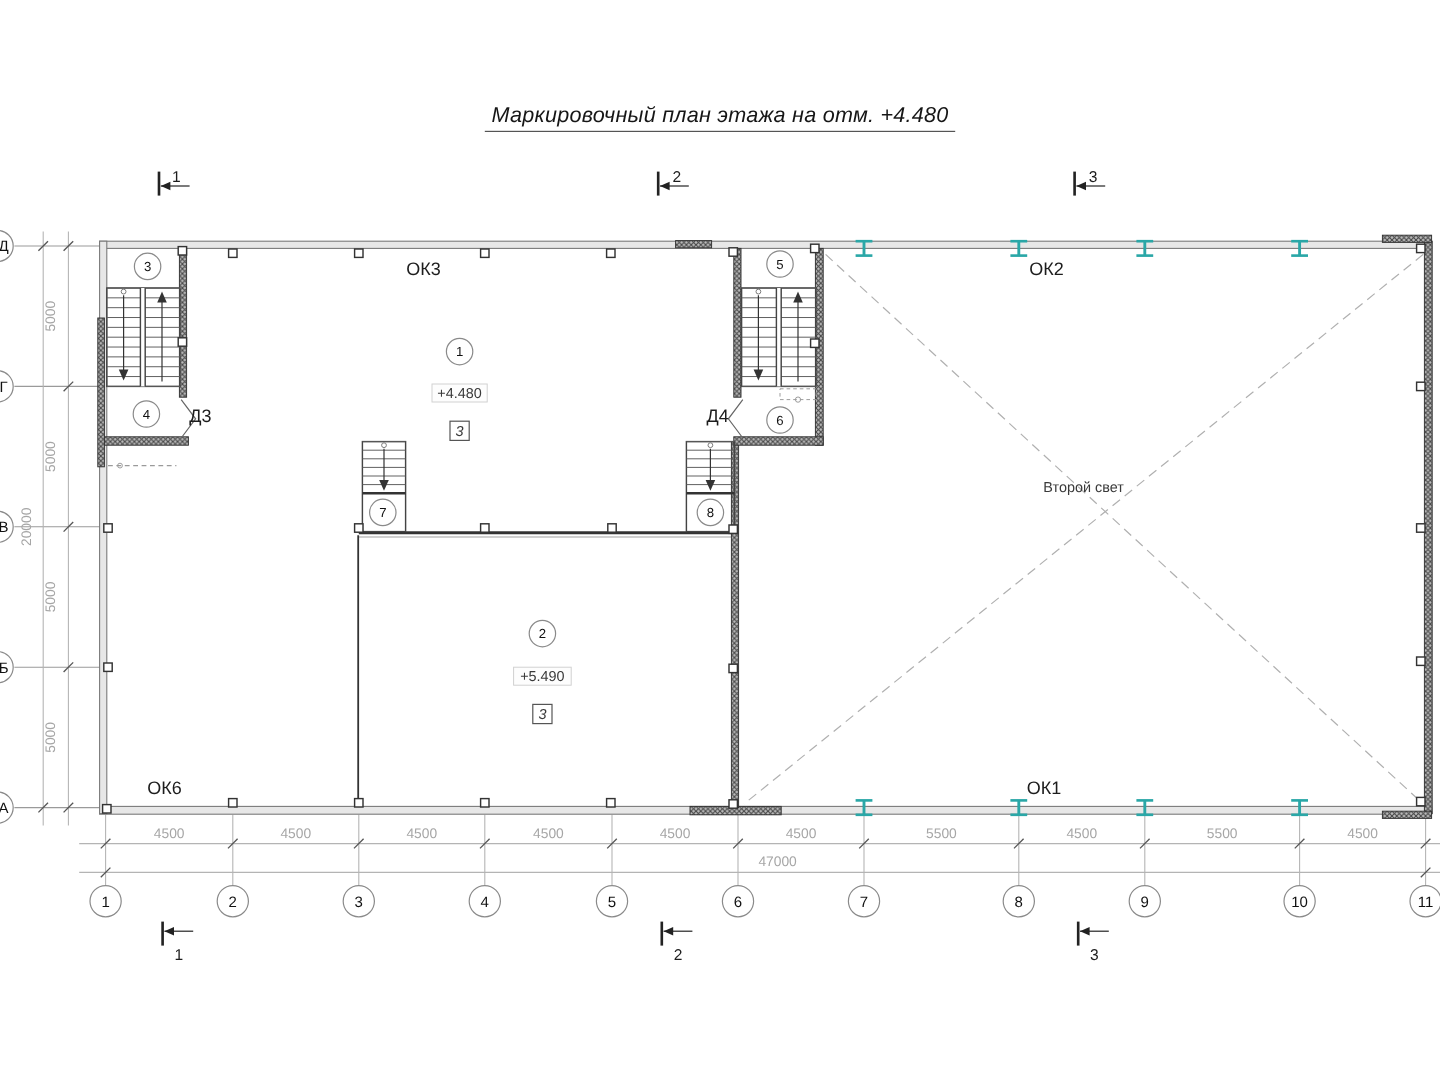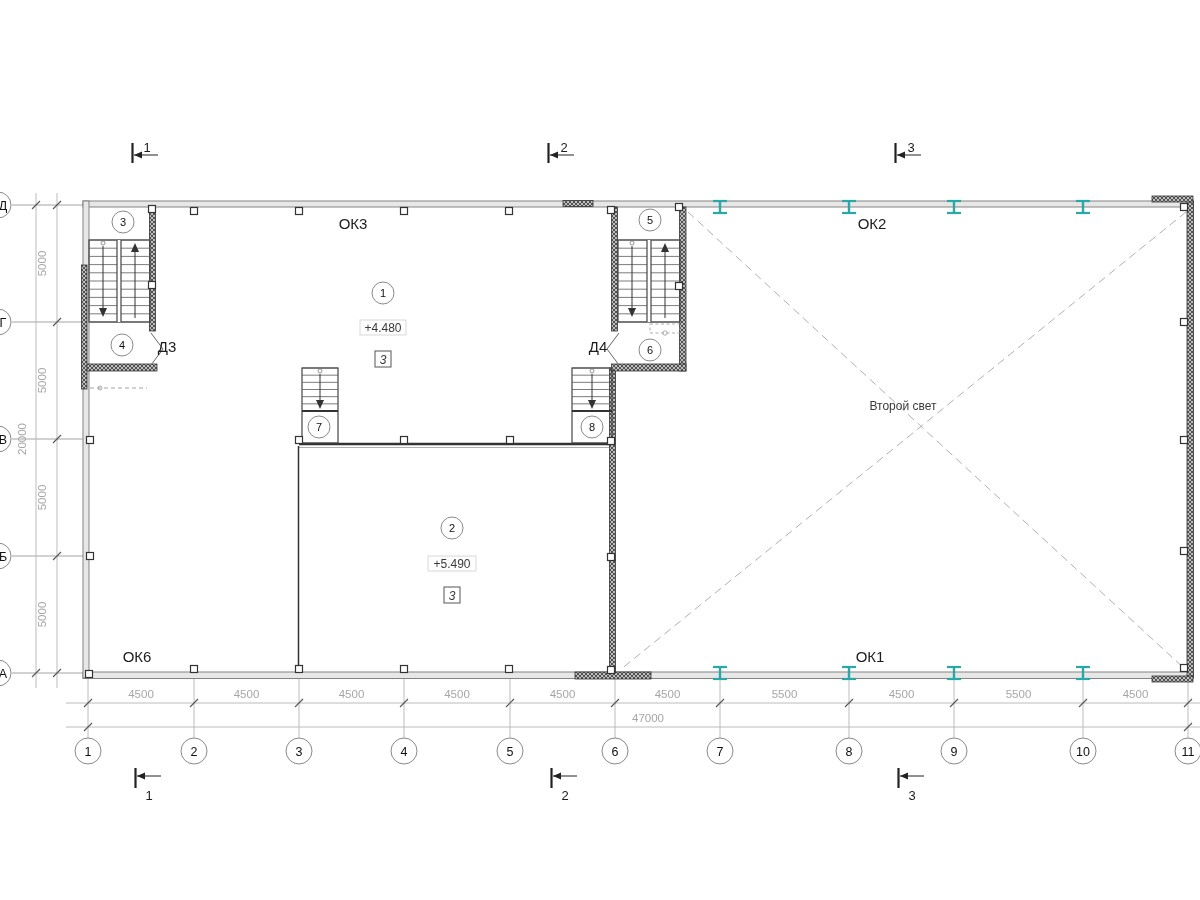--- a/index.html
+++ b/index.html
@@ -15,20 +15,21 @@
   .dimtxt{font-size:11.5px;fill:#a6a6a6;}
   .bub{font-size:12.5px;fill:#111;}
   .pos{font-size:11px;fill:#111;}
   .sec{font-size:13px;fill:#1d1d1d;}
   .small{font-size:12px;fill:#3a3a3a;}
 </style>
 </head>
 <body>
 
 <div id="canvas">
+  <div id="title"><span>Маркировочный план этажа на отм. +4.480</span></div>
 
   <svg width="1200" height="900" viewBox="0 0 1200 900">
     <defs>
       <pattern id="hatch" width="4" height="4" patternUnits="userSpaceOnUse">
         <rect width="4" height="4" fill="#bdbdbd"></rect>
         <path d="M0 4 L4 0 M-1 1 L1 -1 M3 5 L5 3" stroke="#474747" stroke-width="0.9"></path>
         <path d="M0 0 L4 4 M3 -1 L5 1 M-1 3 L1 5" stroke="#474747" stroke-width="0.9"></path>
       </pattern>
     </defs>
 

